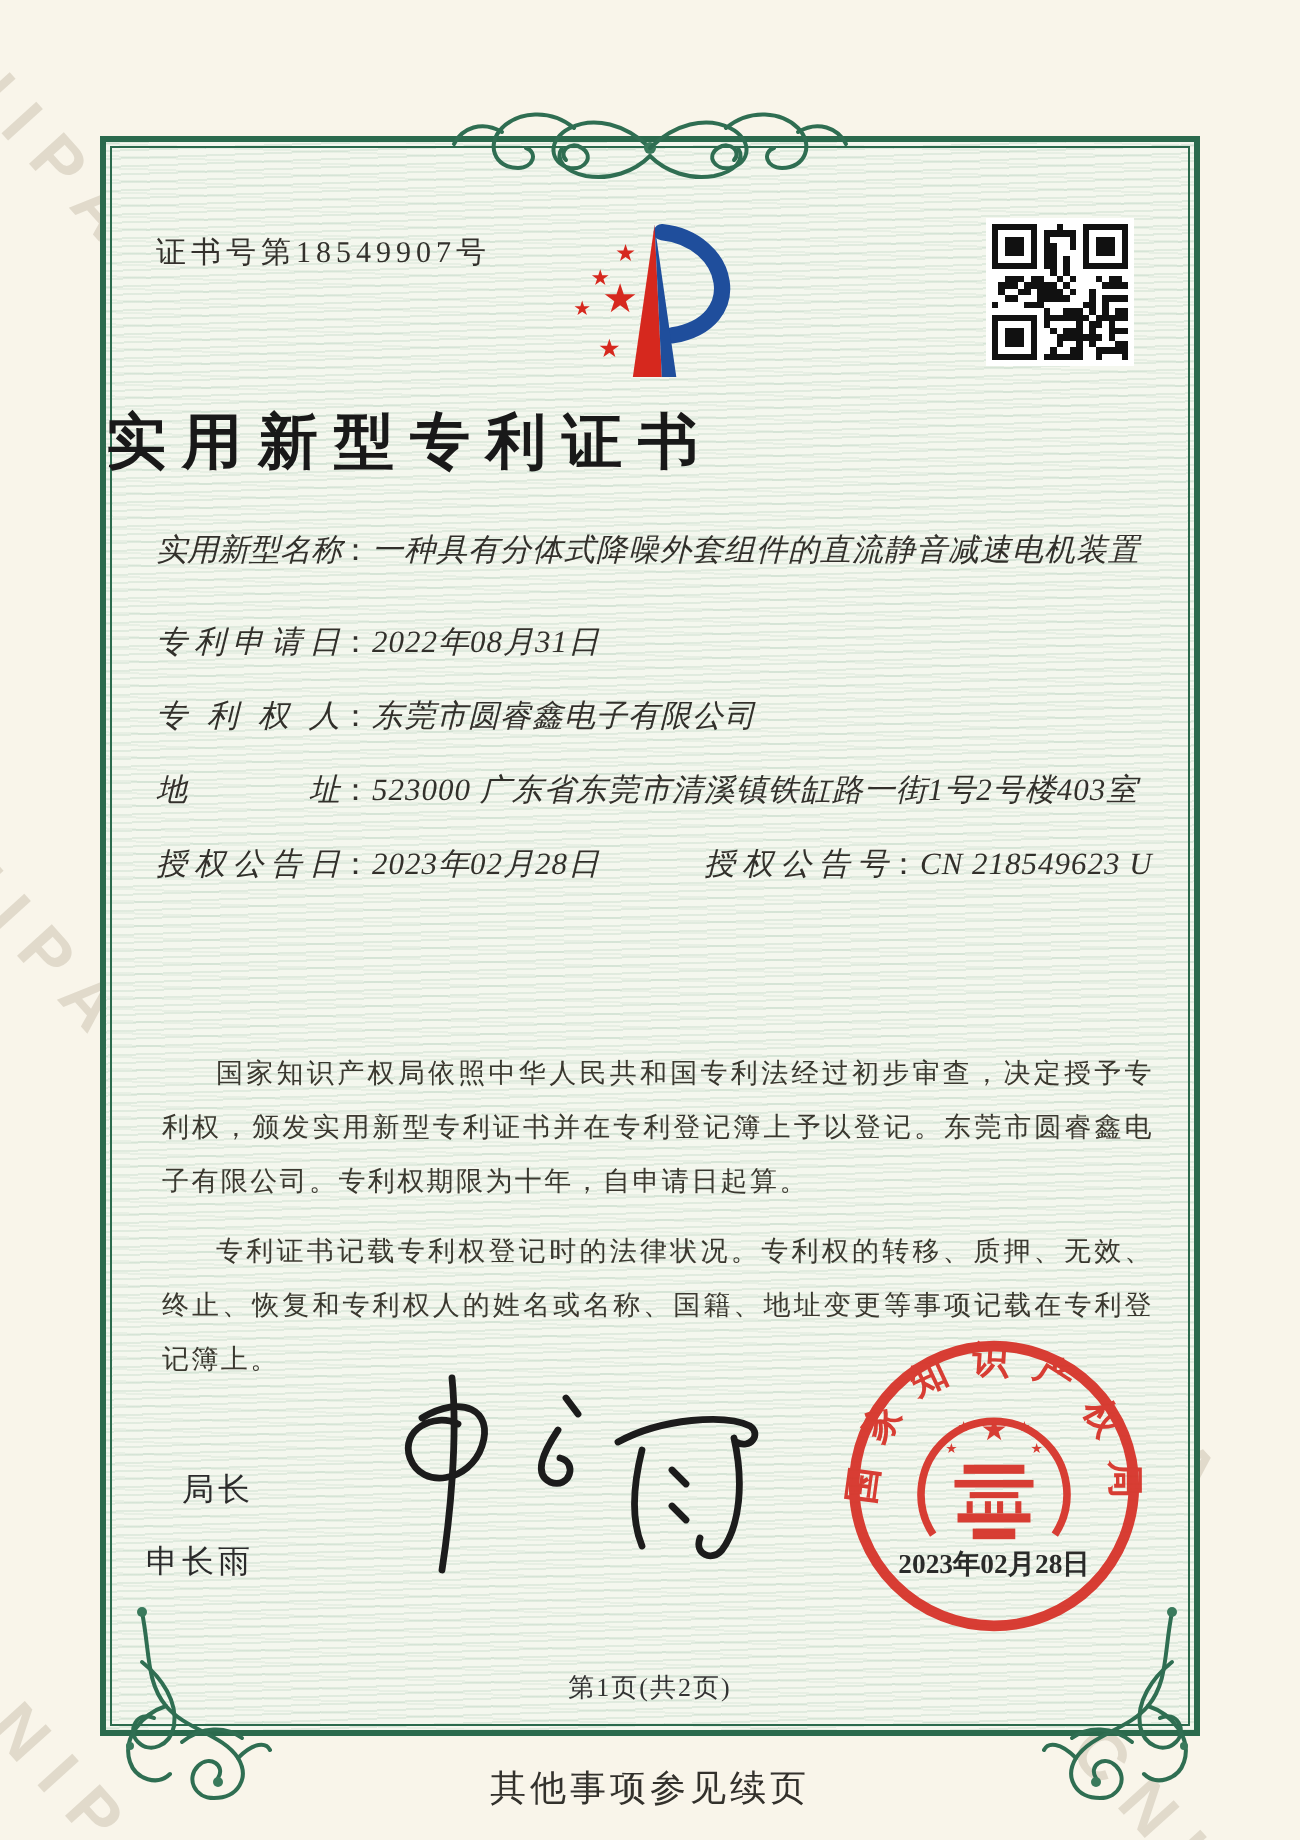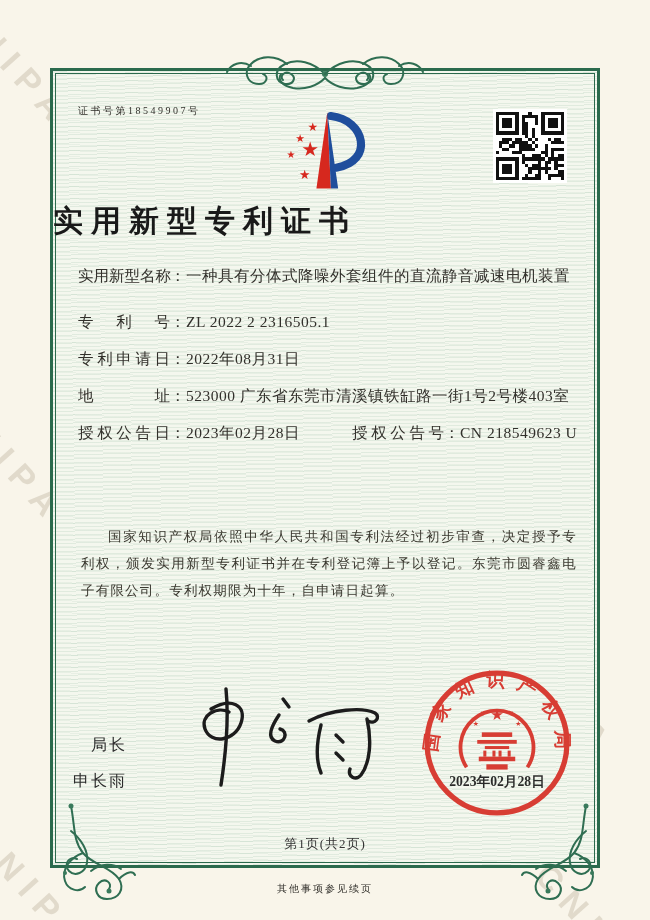--- a/index.html
+++ b/index.html
@@ -25,41 +25,41 @@
     border:3px solid #2b6a4d;
     background:
       repeating-linear-gradient(178deg, rgba(120,170,140,.16) 0 1px, rgba(255,255,255,0) 1px 4px),
       repeating-linear-gradient(2deg, rgba(120,170,140,.10) 0 1px, rgba(255,255,255,0) 1px 6px),
       #f4f7ee;
   }
   .frame::before{
     content:"";position:absolute;inset:2px;border:1px solid #2b6a4d;pointer-events:none;
   }
   .cert-number{
-    position:absolute;left:25px;top:33px;
-    font-size:10px;letter-spacing:2.5px;color:#33312c;
+    position:absolute;left:25px;top:46px;
+    font-size:15px;letter-spacing:2.5px;color:#33312c;
   }
   .logo{position:absolute;left:218px;top:36px;width:118px;height:86px;}
   .qr{position:absolute;left:440px;top:38px;width:74px;height:74px;background:#fff;padding:3px;box-sizing:border-box;}
   .qr svg{display:block;width:100%;height:100%;}
   .title{
     position:absolute;left:0;top:130px;width:100%;text-align:left;
     font-family:"Liberation Sans","DejaVu Sans",sans-serif;
     font-weight:bold;font-size:30px;letter-spacing:8px;color:#191919;
   }
   
   .fields{position:absolute;left:25px;top:194px;width:502px;font-size:15.5px;color:#32302b;}
   .frow{line-height:22px;margin-bottom:15px;white-space:nowrap;}
   .frow.first{margin-bottom:24px;}
   .flabel{
     display:inline-block;width:92px;vertical-align:top;
-    text-align:justify;text-align-last:justify;-moz-text-align-last:justify;
+    text-align:justify;text-align-last:justify;font-style:italic;-moz-text-align-last:justify;
   }
   .fcolon{display:inline-block;width:16px;}
-  .fvalue{letter-spacing:.5px;}
+  .fvalue{letter-spacing:.5px;font-style:italic;}
   .frow.double{display:flex;}
   .frow.double .pair2{margin-left:52px;}
   
   .paras{
     position:absolute;left:28px;top:452px;width:496px;
     font-size:13.5px;line-height:2.0;letter-spacing:1.2px;color:#3a382f;
     text-align:justify;
   }
   .paras p{margin:0 0 8px 0;text-indent:2em;}
   
@@ -67,21 +67,21 @@
     font-size:16px;color:#2b2b2b;letter-spacing:2px;}
   .sig-title{left:38px;top:664px;}
   .sig-name{left:20px;top:700px;}
   .sig-script{position:absolute;left:118px;top:608px;width:235px;height:120px;}
   
   .seal{position:absolute;left:368px;top:596px;width:152px;height:152px;opacity:.93;}
   
   .page-num{position:absolute;left:0;bottom:12px;width:100%;text-align:center;
     font-size:13px;letter-spacing:1px;color:#333;}
   .footer-note{position:absolute;left:0;top:882px;width:100%;text-align:center;
-    font-size:10px;letter-spacing:2px;color:#33312c;}
+    font-size:18px;letter-spacing:2px;color:#33312c;}
   
   .orn{position:absolute;pointer-events:none;}
   .orn-top{left:50%;top:-19px;transform:translateX(-50%);}
   .orn-bl{left:-22px;top:730px;}
   .orn-br{left:468px;top:730px;transform:scaleX(-1);}
   .orn path{fill:none;stroke:#2f6e52;stroke-width:2;stroke-linecap:round;}
   .orn .fl{fill:#3a7a5c;stroke:none;}
 </style>
 </head>
 <body>
@@ -386,40 +386,41 @@
       </svg>
   </div>
 
   <div class="title">实用新型专利证书</div>
 
   <div class="fields">
     <div class="frow first">
       <span class="flabel">实用新型名称</span><span class="fcolon">：</span><span class="fvalue">一种具有分体式降噪外套组件的直流静音减速电机装置</span>
     </div>
     <div class="frow">
-      <span class="flabel">专利号</span><span class="fcolon">：</span><span class="fvalue">ZL 2022 2 2316505.1</span>
+      <span class="flabel">专利申请日</span><span class="fcolon">：</span><span class="fvalue">2022年08月31日</span>
     </div>
     <div class="frow">
-      <span class="flabel">专利申请日</span><span class="fcolon">：</span><span class="fvalue">2022年08月31日</span>
+      <span class="flabel">专利权人</span><span class="fcolon">：</span><span class="fvalue">东莞市圆睿鑫电子有限公司</span>
     </div>
     <div class="frow">
       <span class="flabel">地址</span><span class="fcolon">：</span><span class="fvalue">523000 广东省东莞市清溪镇铁缸路一街1号2号楼403室</span>
     </div>
     <div class="frow double">
       <span>
         <span class="flabel">授权公告日</span><span class="fcolon">：</span><span class="fvalue">2023年02月28日</span>
       </span>
       <span class="pair2">
         <span class="flabel">授权公告号</span><span class="fcolon">：</span><span class="fvalue">CN 218549623 U</span>
       </span>
     </div>
   </div>
 
   <div class="paras">
     <p>国家知识产权局依照中华人民共和国专利法经过初步审查，决定授予专利权，颁发实用新型专利证书并在专利登记簿上予以登记。东莞市圆睿鑫电子有限公司。专利权期限为十年，自申请日起算。</p>
+    <p>专利证书记载专利权登记时的法律状况。专利权的转移、质押、无效、终止、恢复和专利权人的姓名或名称、国籍、地址变更等事项记载在专利登记簿上。</p>
   </div>
 
   <div class="sig-label sig-title">局长</div>
   <div class="sig-label sig-name">申长雨</div>
   <svg class="sig-script" viewBox="0 0 235 120">
     <g fill="none" stroke="#1c1c1c" stroke-width="3.4" stroke-linecap="round" stroke-linejoin="round">
       <path d="M40,30 C60,18 76,26 70,44 C64,62 40,66 34,50 C29,36 46,27 58,33"></path>
       <path d="M55,10 C58,40 54,80 50,106"></path>
       <path d="M112,20 L118,28"></path>
       <path d="M108,36 C100,48 96,58 104,62 C114,66 118,52 109,50"></path>

